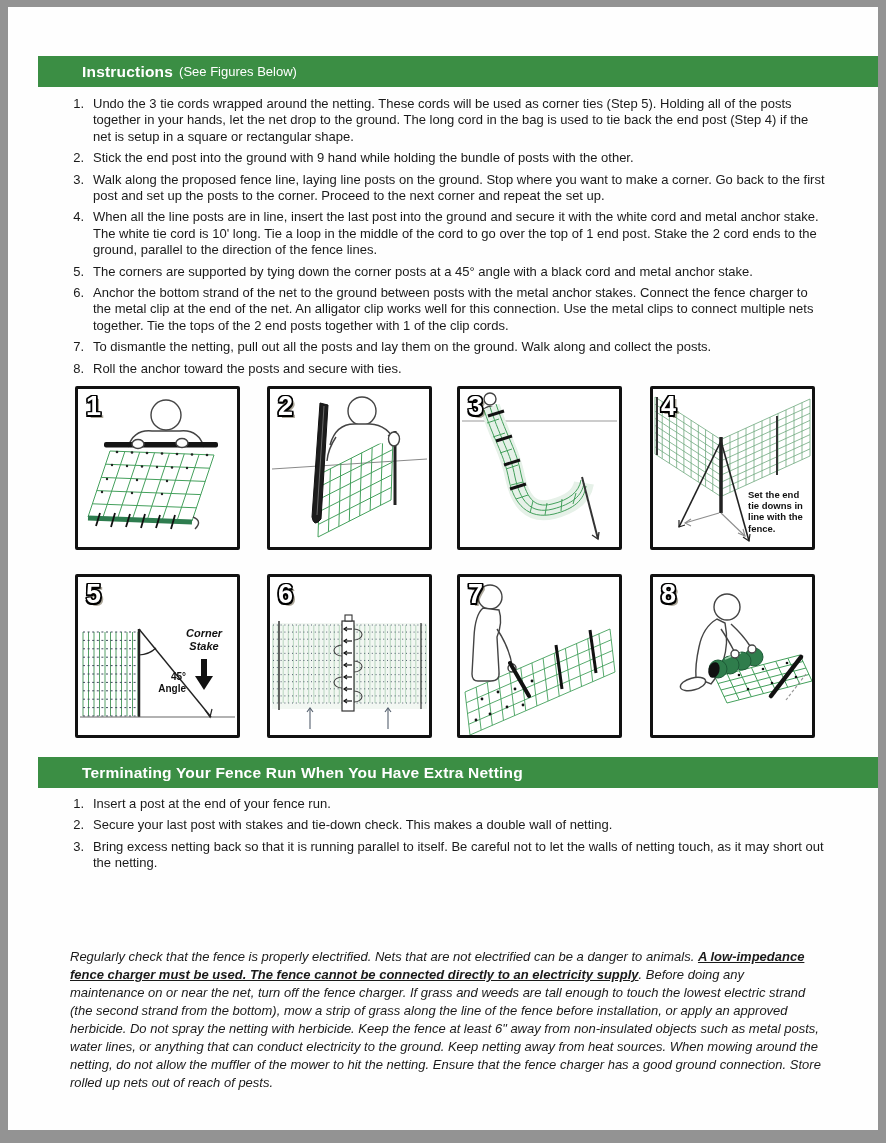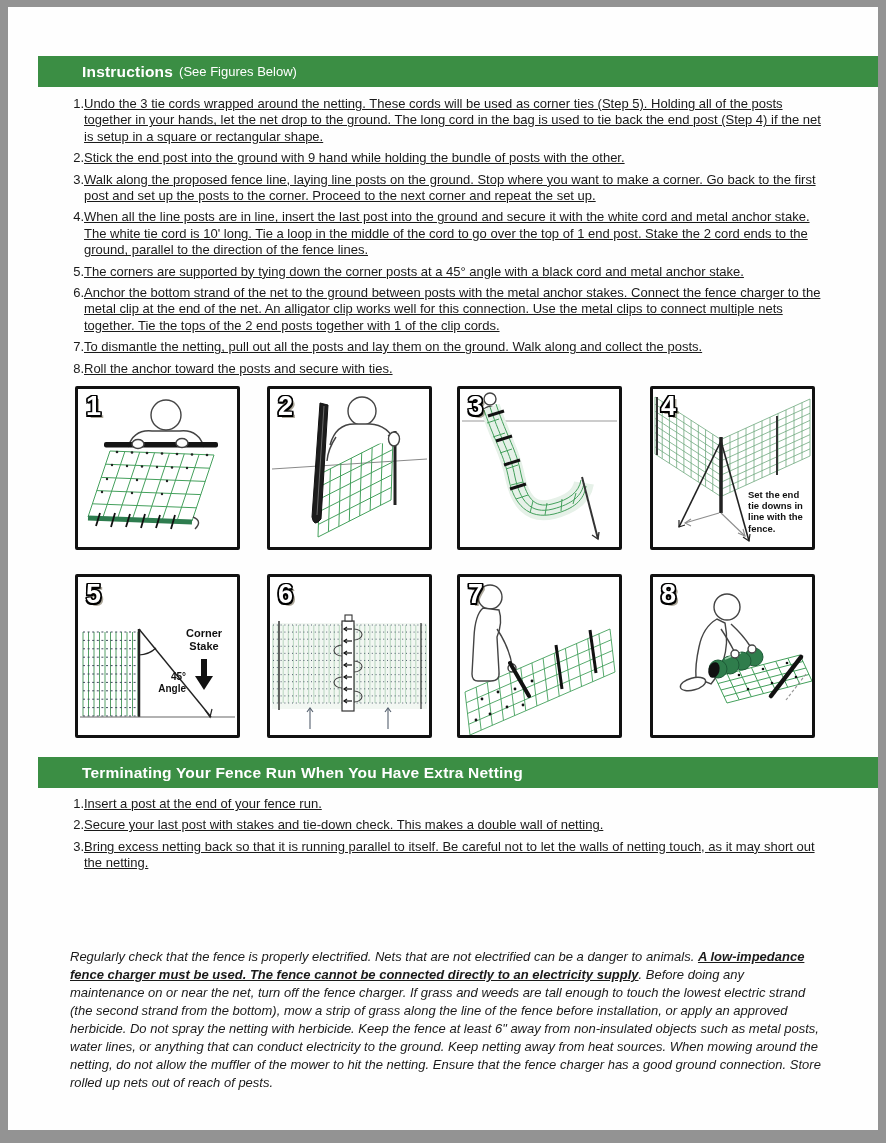--- a/index.html
+++ b/index.html
@@ -8,32 +8,32 @@
   .page{position:absolute;left:8px;top:7px;width:870px;height:1123px;background:#fefefe;}
   
   .bar{position:absolute;left:3px;right:0px;height:31px;background:var(--green,#3b8e44);
        color:#fff;display:flex;align-items:center;padding-left:44px;box-sizing:border-box;margin-left:27px;}
   .bar-title{font-size:15.5px;font-weight:bold;letter-spacing:.2px;}
   .bar-sub{font-size:13px;font-weight:normal;margin-left:6px;}
   
   .olist{position:absolute;left:52px;width:766px;}
   .li{display:flex;margin-bottom:5px;font-size:13px;line-height:16.4px;color:#1a1a1a;}
   .li .num{width:24px;flex:none;text-align:right;}
-  .li .txt{flex:1;text-decoration:underline;}
+  .li .txt{flex:1;margin-left:9px;}
   
   .fig{position:absolute;width:165px;height:164px;background:#fff;border:3px solid #111;
        border-radius:2px;box-sizing:border-box;}
   .fig svg{position:absolute;left:0;top:0;width:159px;height:158px;}
   .fignum{position:absolute;top:2px;left:8px;font-size:27px;font-weight:bold;color:#fff;z-index:2;
      text-shadow:-1.5px -1.5px 0 #000,1.5px -1.5px 0 #000,-1.5px 1.5px 0 #000,1.5px 1.5px 0 #000,
         -1.5px 0 0 #000,1.5px 0 0 #000,0 -1.5px 0 #000,0 1.5px 0 #000,3px 3px 0 rgba(70,60,30,.45);}
   .figlabel{position:absolute;font-weight:bold;color:#111;z-index:2;}
   #fig4label{left:95px;top:100px;width:60px;font-size:9.5px;line-height:1.18;}
   #fig5angle{left:64px;top:94px;width:44px;font-size:10px;text-align:right;line-height:1.2;}
-  #fig5stake{left:98px;top:50px;width:56px;font-size:11px;text-align:center;line-height:1.15;}
+  #fig5stake{left:98px;top:50px;width:56px;font-size:11px;text-align:center;line-height:1.15;font-style:italic;}
   
   .gv,.gh{stroke:#44a05c;stroke-width:1;fill:none;}
   #fig4svg .gv,#fig4svg .gh{stroke:#6fa87e;stroke-width:0.8;}
   #fig5svg .gv{stroke:#55a066;}
   #fig5svg .gh{stroke:#3c4a5a;stroke-dasharray:2,2.6;}
   #fig6svg .gv{stroke:#a9ceb3;stroke-width:0.8;}
   #fig6svg .gh{stroke:#3f4f60;stroke-dasharray:1,2.8;stroke-width:0.9;}
   #fig7svg .gv,#fig7svg .gh{stroke-width:0.9;}
   .person{fill:#fff;stroke:#444;stroke-width:1.4;}
   .thin{stroke:#444;fill:none;stroke-width:1.4;}

